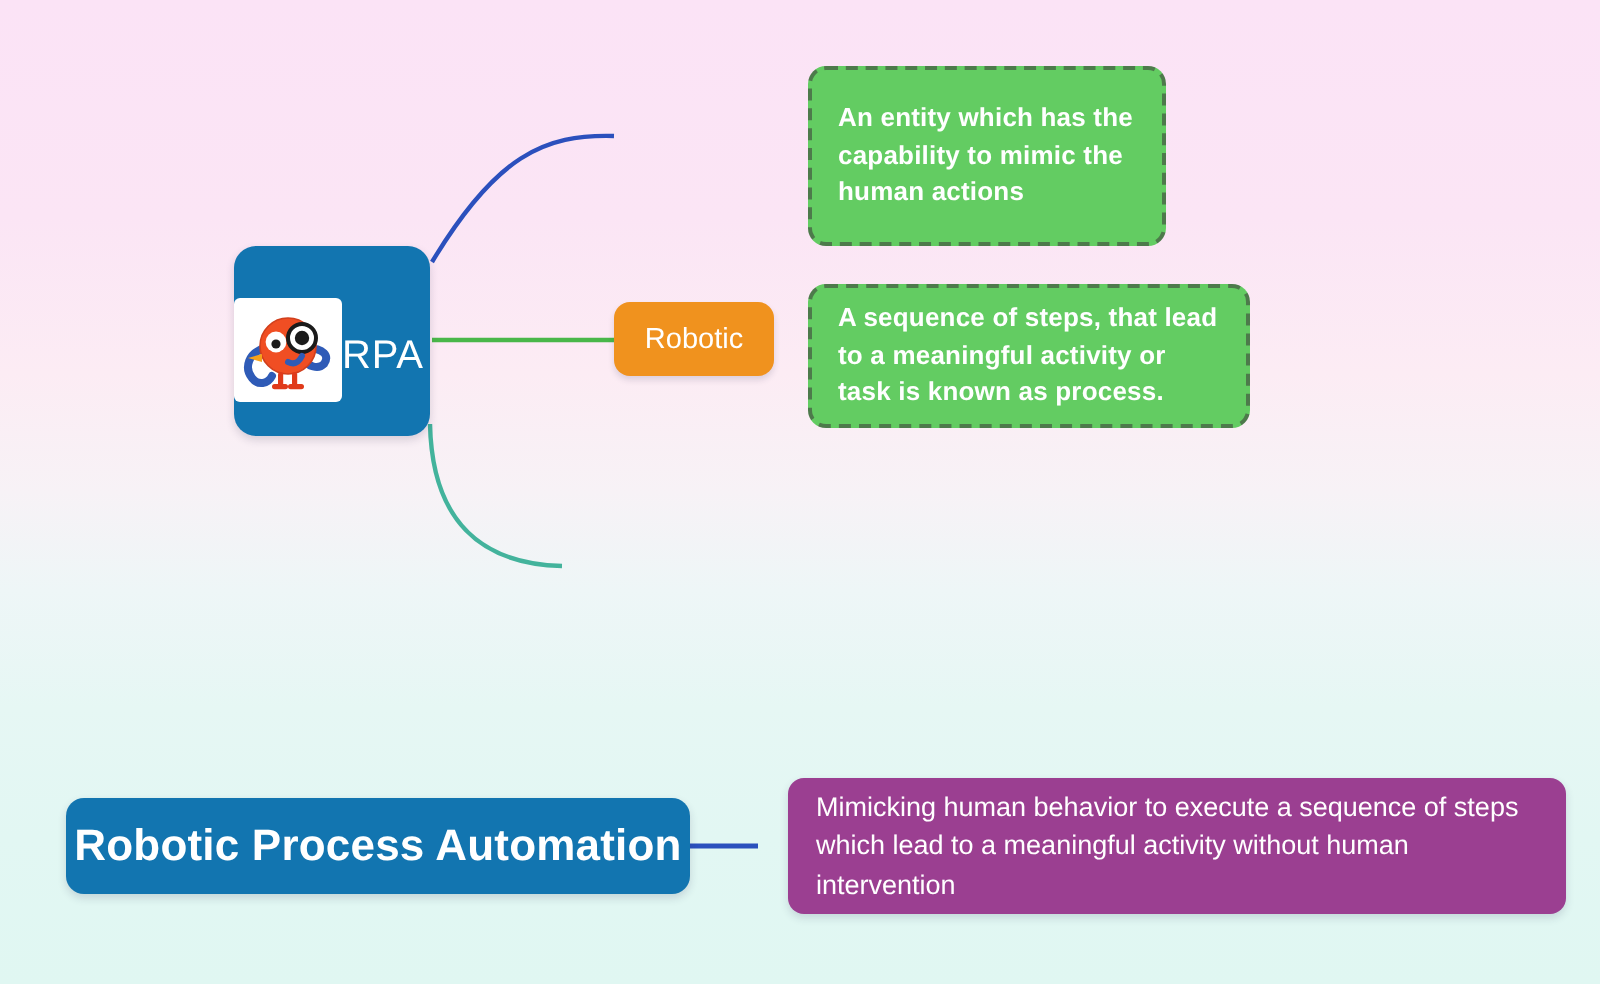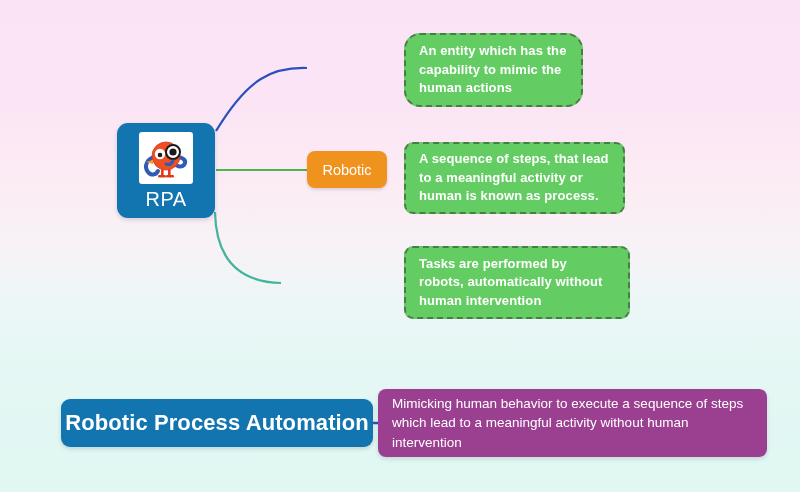--- a/index.html
+++ b/index.html
@@ -41,21 +41,21 @@
   .rpa-node {
     position: absolute;
     left: 117px;
     top: 123px;
     width: 98px;
     height: 95px;
     background: #1275b0;
     border-radius: 11px;
     box-shadow: 0 2px 4px rgba(40,40,80,0.17);
     display: flex;
-    flex-direction: column;
+    flex-direction: row;
     align-items: center;
     justify-content: flex-start;
     box-sizing: border-box;
     padding-top: 9px;
   }
   .rpa-icon-frame {
     width: 54px;
     height: 52px;
     background: #ffffff;
     border-radius: 3px;
@@ -111,21 +111,21 @@
     color: #ffffff;
     font-size: 13px;
     line-height: 1.42;
     box-sizing: border-box;
     padding: 10px 13px;
     font-weight: bold;
     letter-spacing: 0.1px;
     display: flex;
     align-items: center;
   }
-  .desc-1 { left: 404px; top: 33px;  width: 179px; height: 74px; border-radius: 16px; }
+  .desc-1 { left: 404px; top: 33px;  width: 179px; height: 90px; }
   .desc-2 { left: 404px; top: 142px; width: 221px; height: 72px; }
   .desc-3 { left: 404px; top: 246px; width: 226px; height: 73px; }
 
   
   .summary-title {
     position: absolute;
     left: 33px;
     top: 399px;
     width: 312px;
     height: 48px;
@@ -133,25 +133,24 @@
     border-radius: 9px;
     color: #ffffff;
     font-size: 22px;
     font-weight: bold;
     letter-spacing: 0.1px;
     display: flex;
     align-items: center;
     justify-content: center;
     box-shadow: 0 2px 4px rgba(40,40,80,0.16);
     box-sizing: border-box;
-    margin-left: 28px;
   }
   .summary-desc {
     position: absolute;
-    left: 378px;
+    left: 394px;
     top: 389px;
     width: 389px;
     height: 68px;
     background: #9b3f91;
     border-radius: 8px;
     color: #ffffff;
     font-size: 13.5px;
     line-height: 1.45;
     box-sizing: border-box;
     padding: 9px 14px;
@@ -204,24 +203,21 @@
   </div>
 
   <div class="key-node key-process">
     <span>Robotic</span>
   </div>
 
   <div class="desc-box desc-1">
     <span>An entity which has the capability to mimic the human actions</span>
   </div>
   <div class="desc-box desc-2">
-    <span>A sequence of steps, that lead to a meaningful activity or human is known as process.</span>
-  </div>
-  <div class="desc-box desc-3">
-    <span>Tasks are performed by robots, automatically without human intervention</span>
+    <span>A sequence of steps, that lead to a meaningful activity or task is known as process.</span>
   </div>
 
   <div class="summary-title">
     <span>Robotic Process Automation</span>
   </div>
   <div class="summary-desc">
     <span>Mimicking human behavior to execute a sequence of steps which lead to a meaningful activity without human intervention</span>
   </div>
 
 </div>

